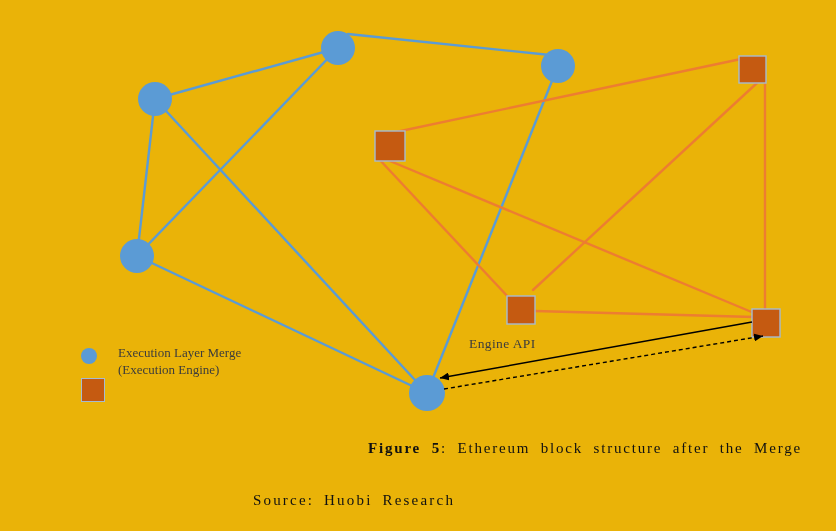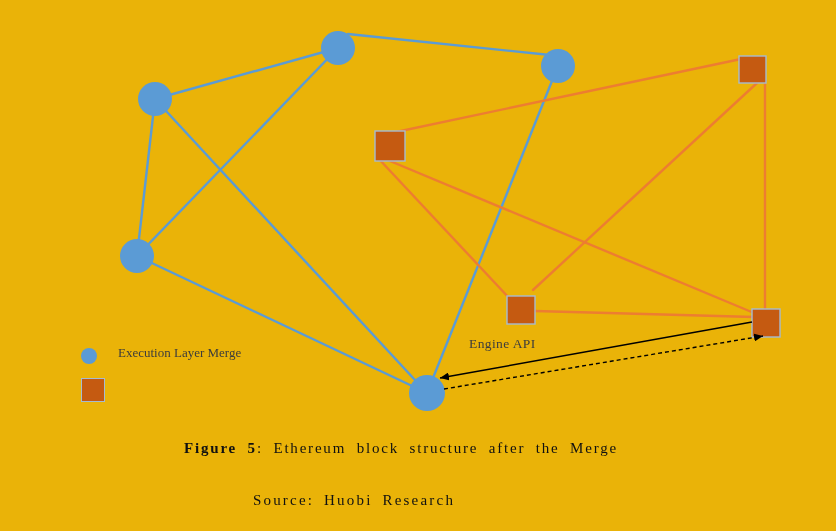--- a/index.html
+++ b/index.html
@@ -17,21 +17,21 @@
     position:absolute;left:81px;top:348px;width:16px;height:16px;border-radius:50%;
   }
   .legend-square{
     position:absolute;left:81px;top:378px;width:22px;height:22px;
   }
   .legend-text{
     position:absolute;left:118px;top:345px;font-size:13px;line-height:16.5px;
     color:#3c3c3c;white-space:nowrap;
   }
   .caption{
-    position:absolute;left:0;top:440px;width:802px;text-align:center;
+    position:absolute;left:0;top:440px;width:802px;text-align:right;
     font-size:15px;color:#111;letter-spacing:1.8px;word-spacing:5px;white-space:nowrap;
   }
   .caption .bold{font-weight:bold;}
   .source-line{
     position:absolute;left:0;top:492px;width:708px;text-align:center;
     font-size:15px;color:#111;letter-spacing:2.2px;word-spacing:4px;white-space:nowrap;
   }
 </style>
 </head>
 <body>
@@ -70,20 +70,21 @@
       <line x1="444" y1="389" x2="763" y2="336" stroke="#000000" stroke-width="1.4" marker-end="url(#ah)" stroke-dasharray="4 3"></line>
     </svg>
 
   <div class="engine-api-label">Engine API</div>
 
   <div class="legend">
     <span class="legend-circle" id="legend-circle" style="background: rgb(91, 155, 213);"></span>
     <span class="legend-square" id="legend-square" style="background: rgb(197, 90, 17); border: 1px solid rgb(166, 187, 209);"></span>
     <div class="legend-text">
       <div>Execution Layer Merge</div>
+      <div>(Execution Engine)</div>
     </div>
   </div>
 
   <div class="caption">
     <span class="bold">Figure 5</span><span>: Ethereum block structure after the Merge</span>
   </div>
 
   <div class="source-line">Source: Huobi Research</div>
 
 </div>

